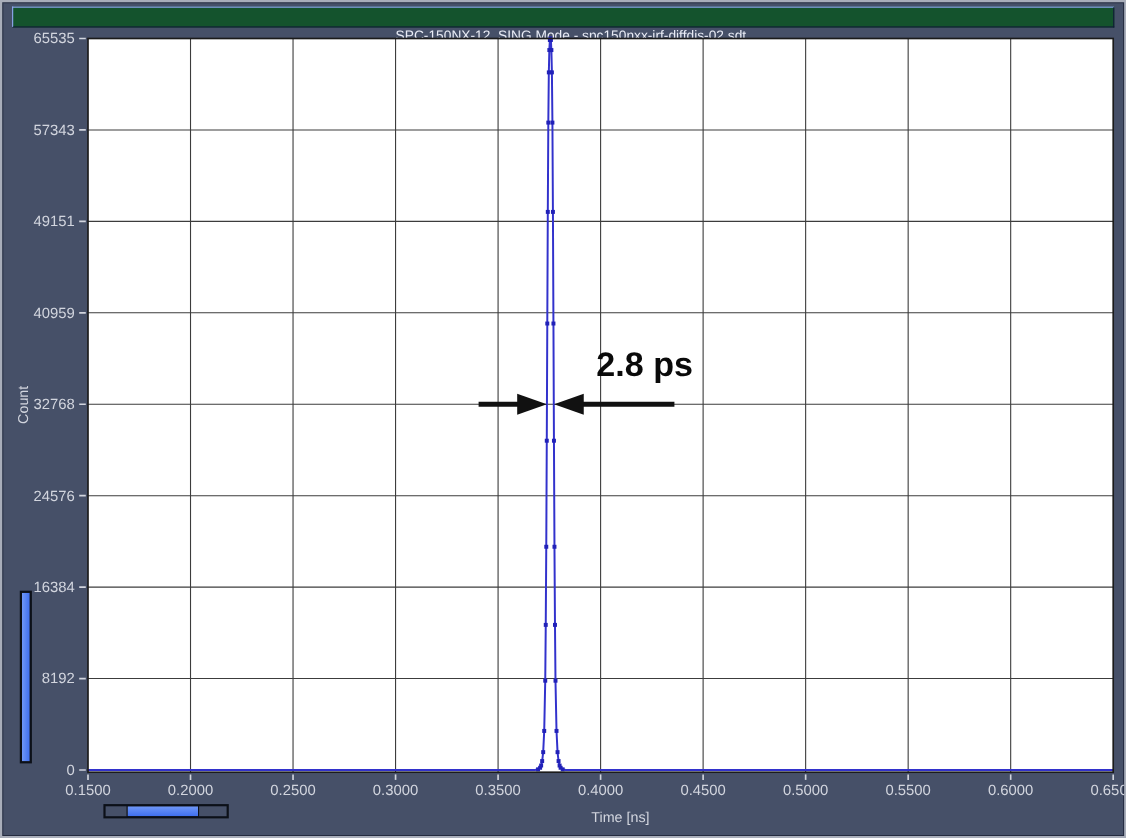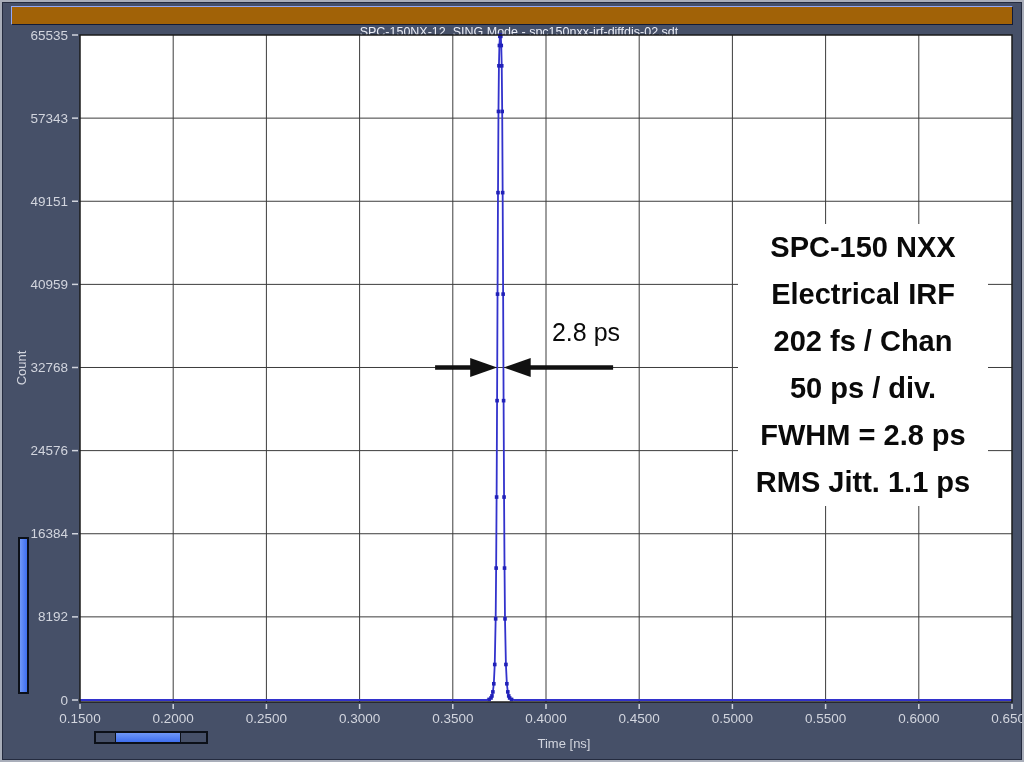--- a/index.html
+++ b/index.html
@@ -7,21 +7,21 @@
   #win{
     position:relative;width:1024px;height:762px;
     background:#465068;
     border:2px solid #a9aeba;
     box-shadow:inset 0 0 0 1px #242b3f;
     font-family:"Liberation Sans",sans-serif;
     overflow:hidden;
   }
   #titlebar{
     position:absolute;left:9px;right:9px;top:4px;height:19px;
-    background:#a16207;
+    background:#14532d;
     border-top:1px solid #93a9f7;border-left:1px solid #93a9f7;
     border-bottom:1px solid #111b38;border-right:1px solid #111b38;
     color:#e9ecf6;font-size:12.5px;line-height:17px;text-align:center;
     white-space:pre;
   }
   #chart{position:absolute;left:0;top:0;}
   .axis-title{position:absolute;color:#d2d5de;font-size:13px;}
   #ylabel{left:19px;top:366px;transform:translate(-50%,-50%) rotate(-90deg);}
   #xlabel{left:544px;top:741px;transform:translate(-50%,-50%);margin-left:18px;}
   #vbar{
@@ -39,21 +39,21 @@
     border:1px solid #0c1018;
   }
   #infobox{
     position:absolute;left:736px;top:222px;width:250px;
     background:#ffffff;color:#0a0a0a;
     font-weight:bold;font-size:29px;line-height:47px;
     text-align:center;white-space:nowrap;
   }
   #fwhmlabel{
     position:absolute;left:584px;top:330px;transform:translate(-50%,-50%);
-    color:#0a0a0a;font-weight:normal;font-size:25px;white-space:nowrap;
+    color:#0a0a0a;font-weight:bold;font-size:31px;white-space:nowrap;
   }
 </style>
 </head>
 <body>
 
 <div id="win">
 
   <div id="titlebar">
     <span>SPC-150NX-12  SING Mode - spc150nxx-irf-diffdis-02.sdt</span>
   </div>
@@ -159,24 +159,16 @@
 
   <div id="ylabel" class="axis-title">Count</div>
   <div id="xlabel" class="axis-title">Time [ns]</div>
 
   <div id="vbar"></div>
 
   <div id="hscroll">
     <div id="hthumb"></div>
   </div>
 
-  <div id="infobox">
-    <div>SPC-150 NXX</div>
-    <div>Electrical IRF</div>
-    <div>202 fs / Chan</div>
-    <div>50 ps / div.</div>
-    <div>FWHM = 2.8 ps</div>
-    <div>RMS Jitt. 1.1 ps</div>
-  </div>
 
   <div id="fwhmlabel">2.8 ps</div>
 
 </div>
 
 </body></html>

